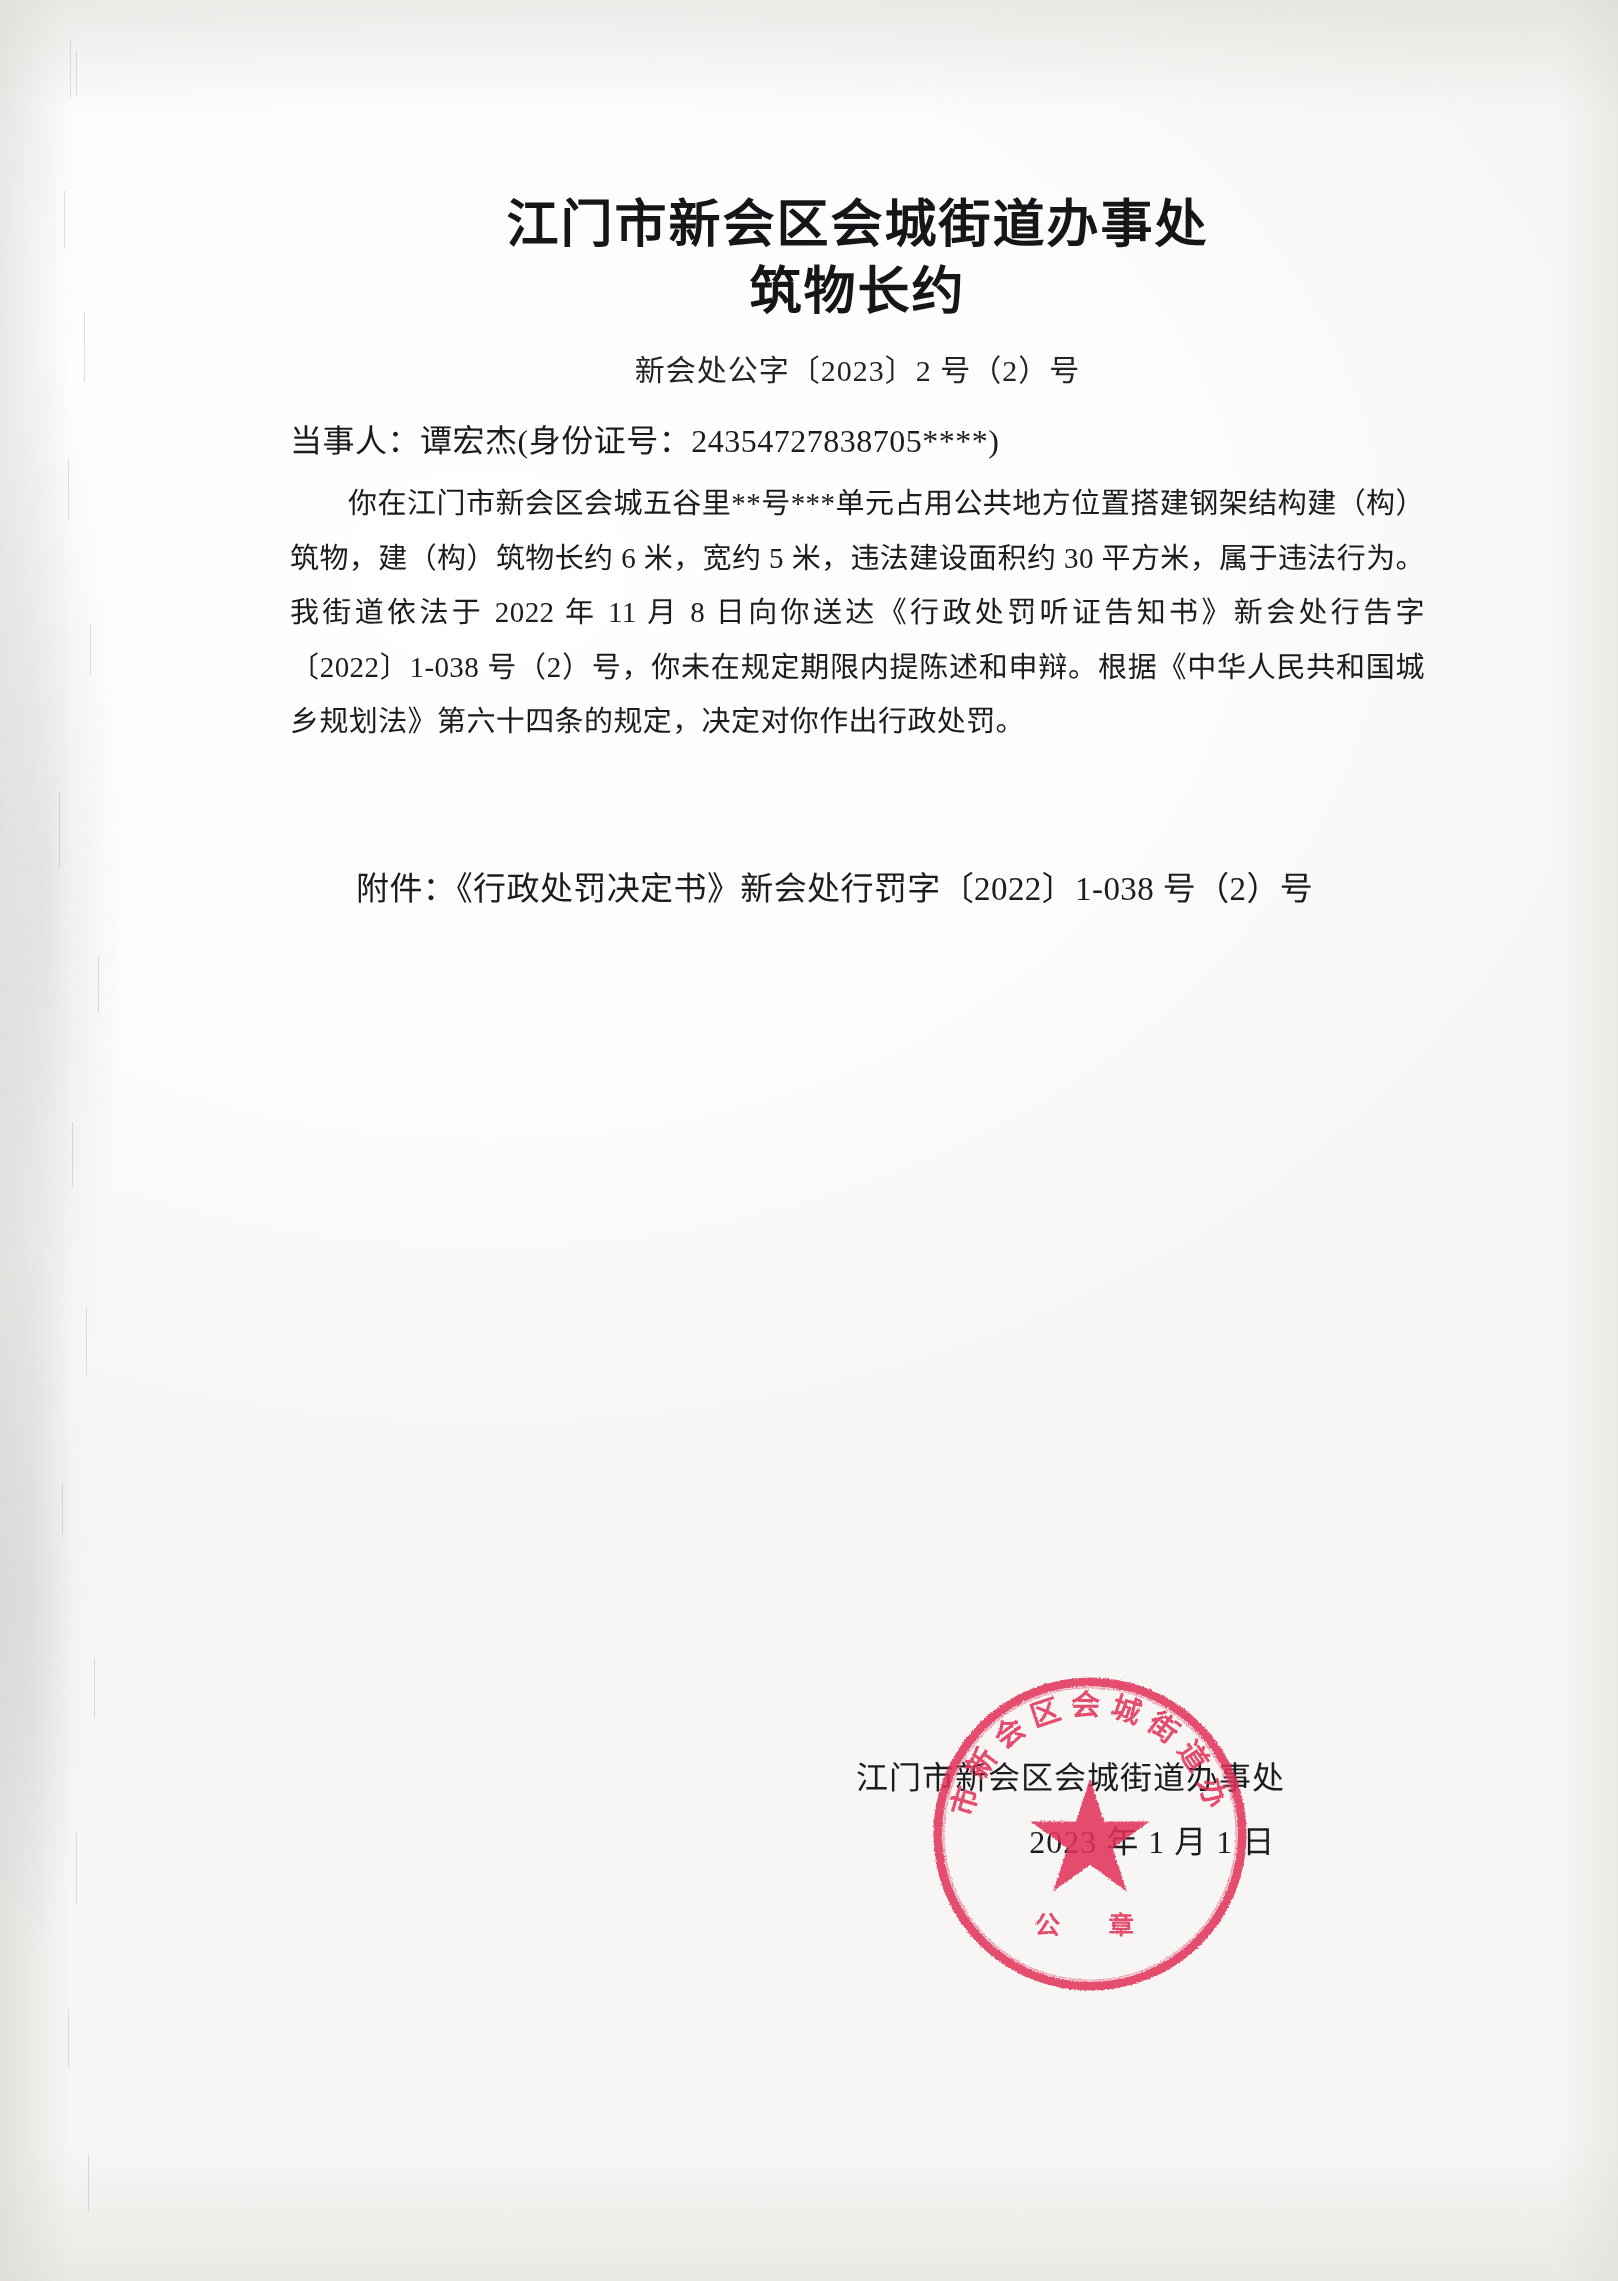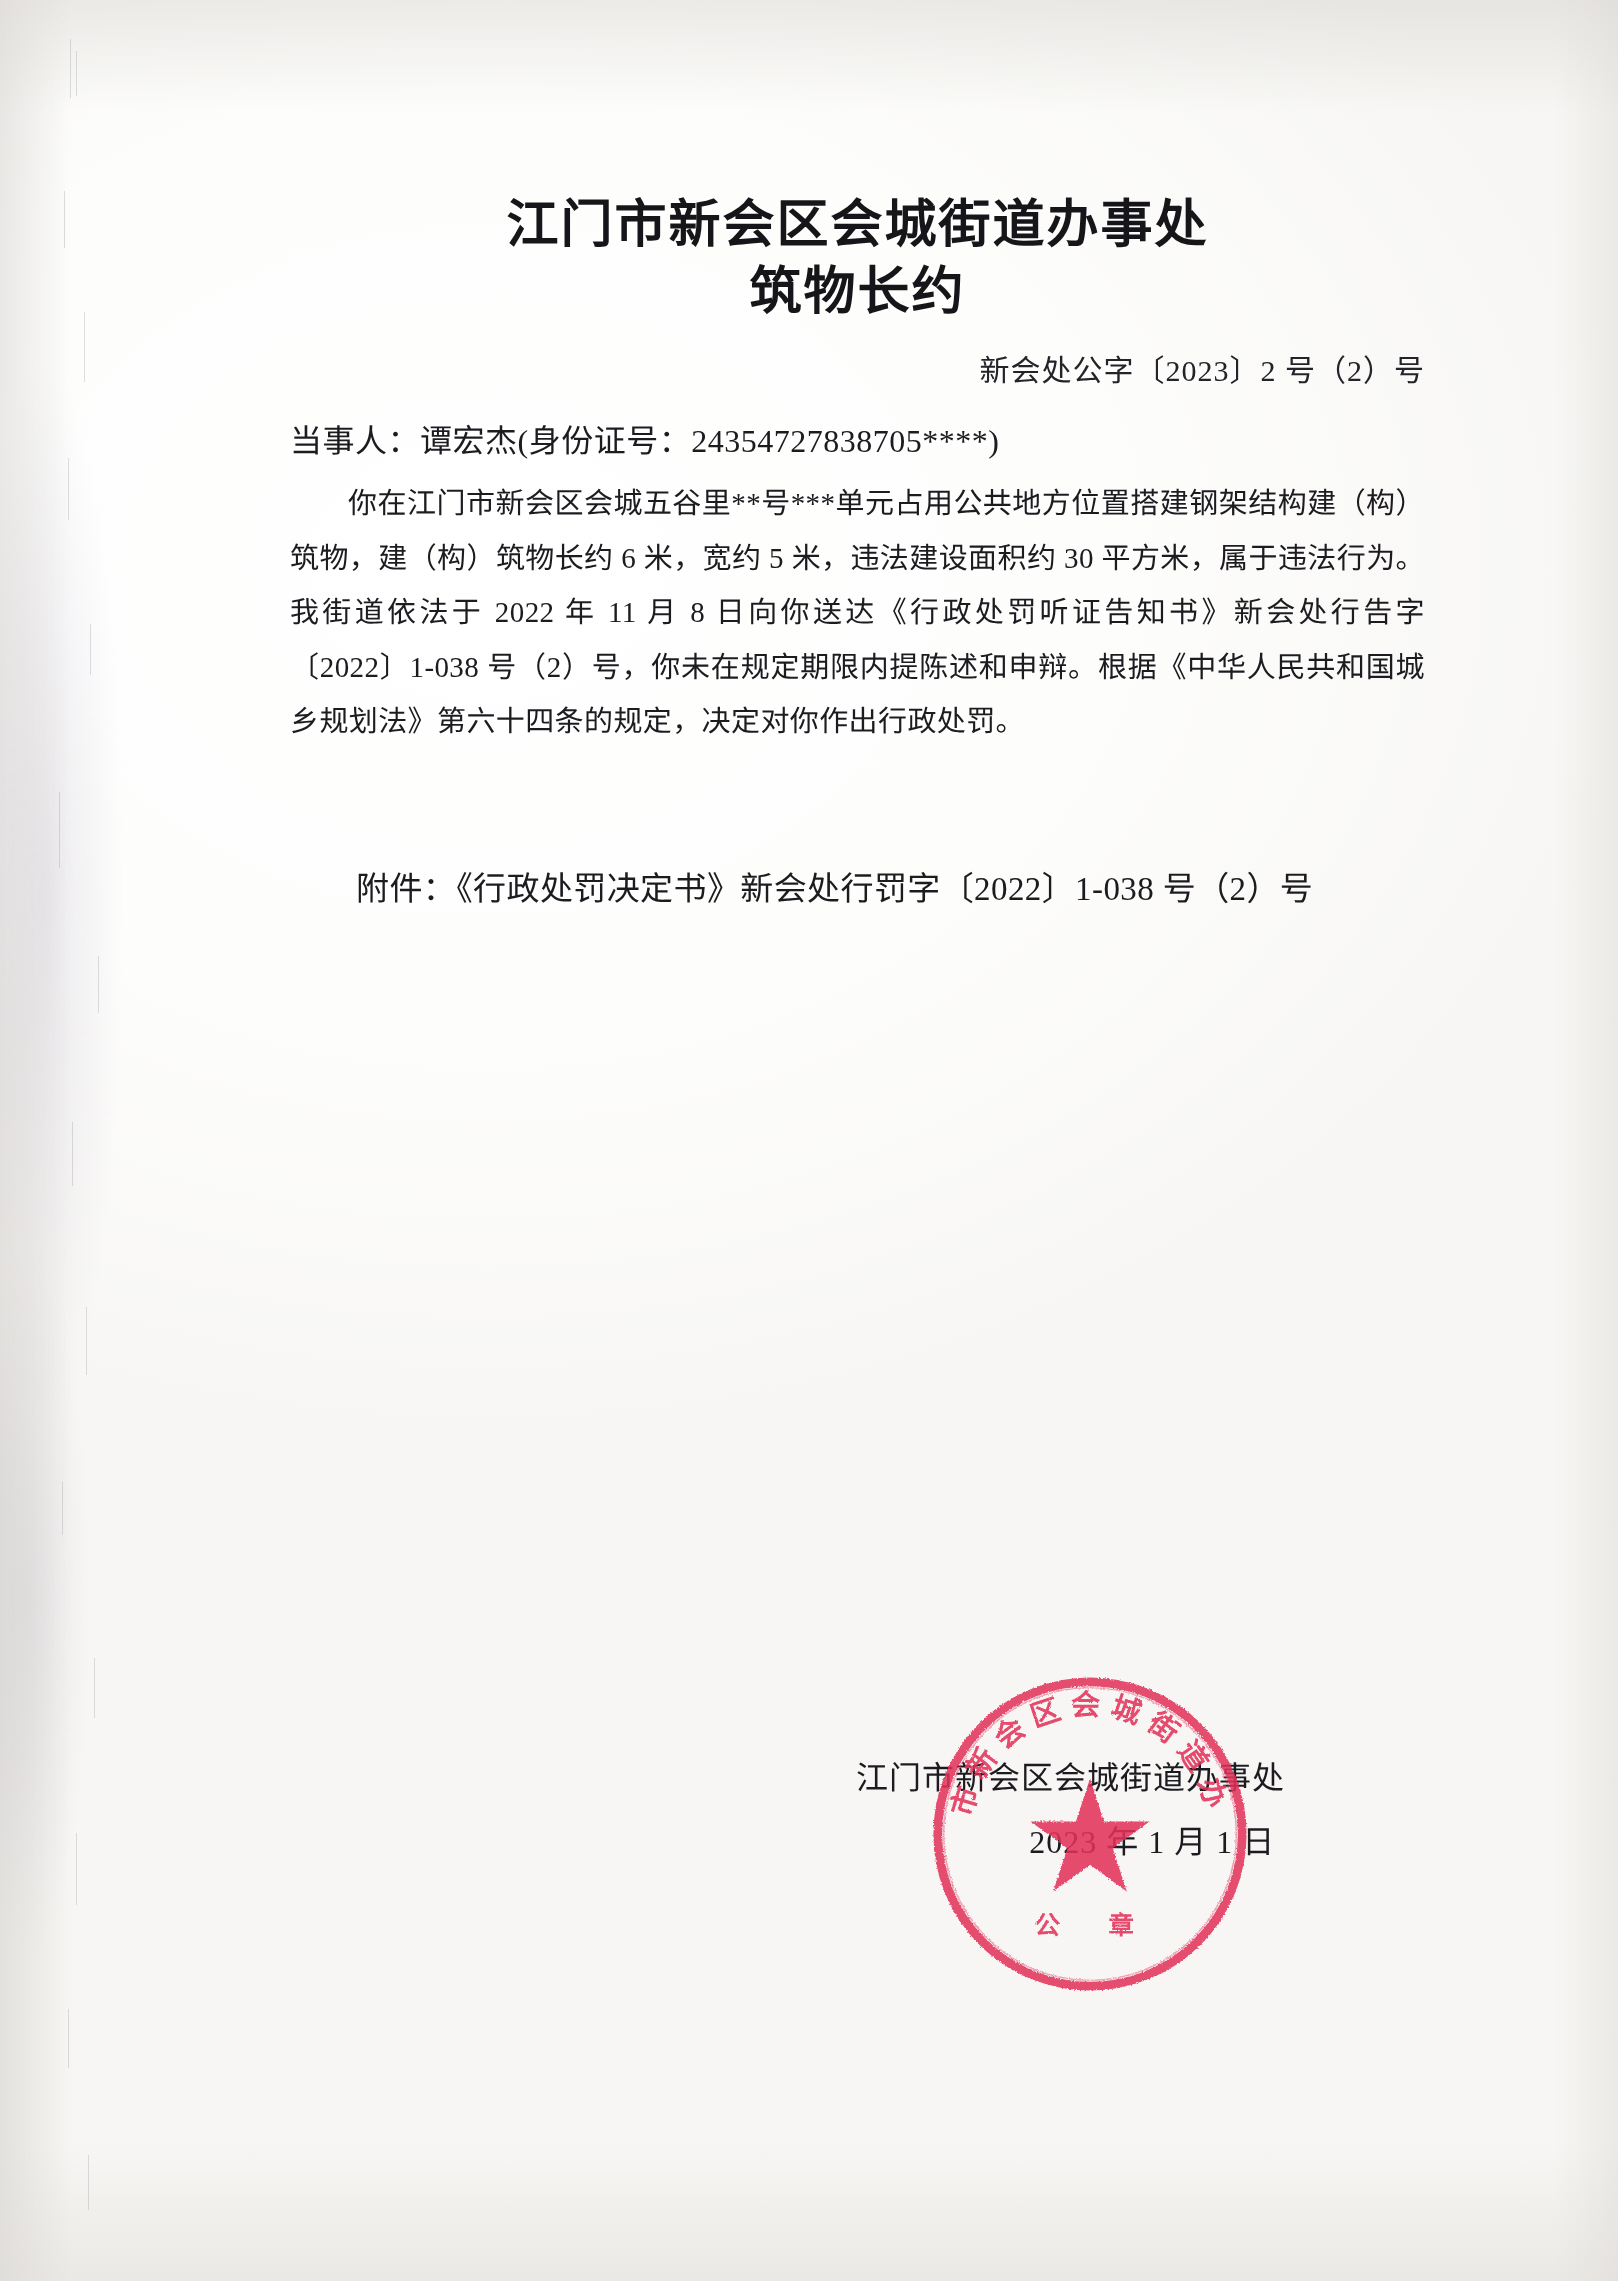--- a/index.html
+++ b/index.html
@@ -55,21 +55,21 @@
   .title-line{
     font-family:"DejaVu Sans","Liberation Sans",sans-serif;
     font-weight:bold;
     font-size:52px;
     letter-spacing:2px;
     color:#16161a;
     line-height:1.28;
   }
   .doc-number{
     margin-top:21.5px;
-    text-align:right;
+    text-align:center;
     font-size:30px;
     color:#23232a;
     letter-spacing:1px;
     font-family:"Liberation Serif","DejaVu Serif",serif;
   }
 
   .party{
     margin-top:27px;
     font-size:32px;
     color:#1b1b20;

